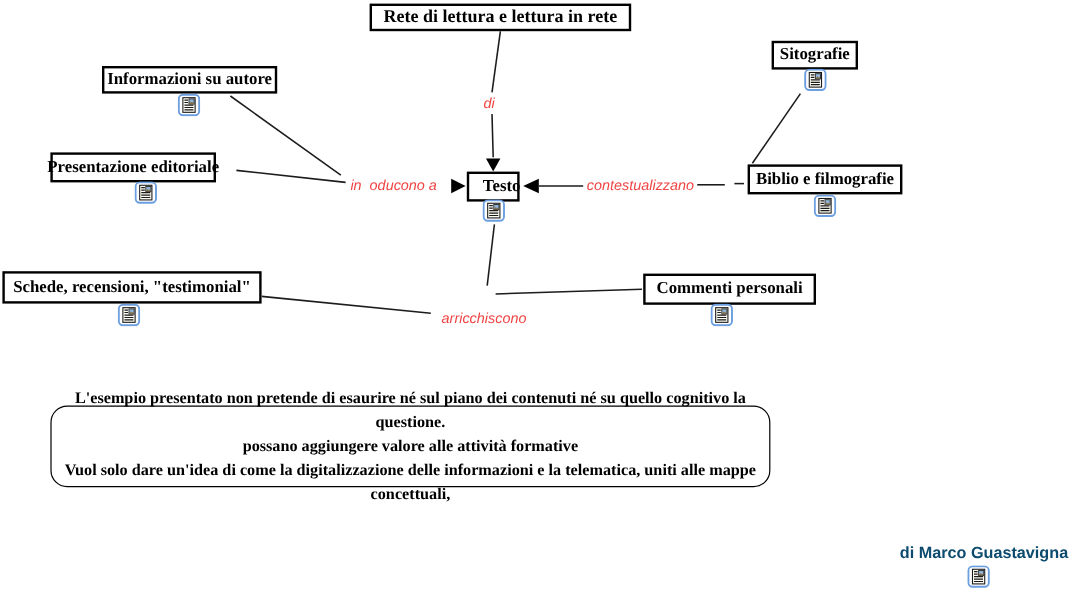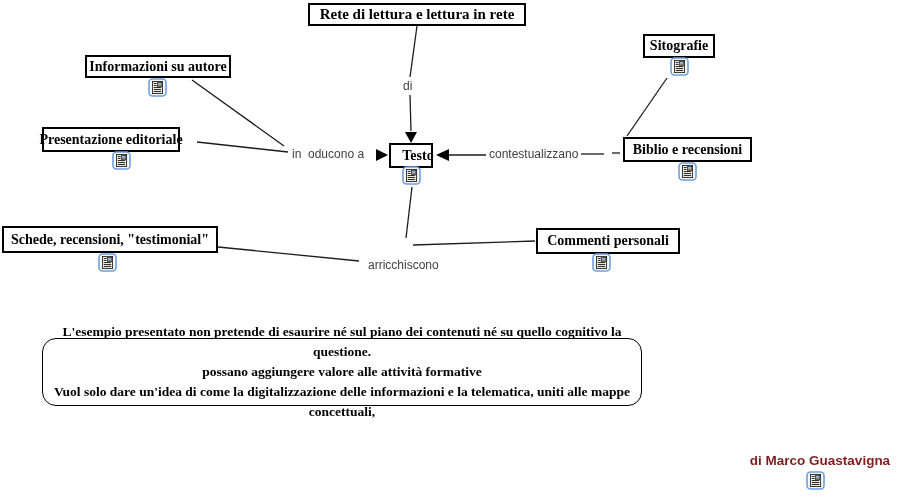--- a/index.html
+++ b/index.html
@@ -8,22 +8,23 @@
     font-family:"Liberation Sans",sans-serif;overflow:hidden;
   }
   .wires{position:absolute;left:0;top:0;width:902px;height:497px;pointer-events:none;}
   .concept{
     position:absolute;box-sizing:border-box;background:#fff;border:2px solid #000;
     font-family:"Liberation Serif","DejaVu Serif",serif;font-weight:bold;color:#000;
     font-size:15px;line-height:1.1;display:flex;align-items:center;justify-content:center;
     white-space:nowrap;padding:2px 6px;z-index:2;
   }
   .phrase{
-    position:absolute;font-size:12px;color:#404040;white-space:pre;z-index:2;
+    position:absolute;font-size:12px;color:#ef4444;white-space:pre;z-index:2;
     font-family:"Liberation Sans",sans-serif;
+    font-style:italic;
   }
   .res{position:absolute;width:19px;height:19px;z-index:3;}
   .note{
     position:absolute;left:42px;top:338px;width:600px;height:68px;box-sizing:border-box;
     border:1.5px solid #000;border-radius:14px;background:#fff;
     display:flex;flex-direction:column;align-items:center;justify-content:center;
     font-family:"Liberation Serif","DejaVu Serif",serif;font-weight:bold;color:#000;
     font-size:13.5px;line-height:20px;text-align:center;z-index:2;
   }
   .credit{
@@ -83,21 +84,21 @@
   <div class="concept" style="left:85px;top:55px;width:146px;height:23px;font-size:14px;">Informazioni su autore</div>
 
   <div class="concept" style="left:308px;top:3px;width:218px;height:23px;">Rete di lettura e lettura in rete</div>
 
   <div class="concept" style="left:42px;top:127px;width:138px;height:25px;font-size:14px;">Presentazione editoriale</div>
 
   <div class="concept" style="left:389px;top:143px;width:44px;height:25px;font-size:14px;padding-left:20px;">Testo</div>
 
   <div class="concept" style="left:643px;top:34px;width:72px;height:24px;font-size:14px;">Sitografie</div>
 
-  <div class="concept" style="left:623px;top:137px;width:129px;height:25px;font-size:14px;">Biblio e recensioni</div>
+  <div class="concept" style="left:623px;top:137px;width:129px;height:25px;font-size:14px;">Biblio e filmografie</div>
 
   <div class="concept" style="left:2px;top:226px;width:216px;height:27px;font-size:14px;">Schede, recensioni, "testimonial"</div>
 
   <div class="concept" style="left:536px;top:228px;width:144px;height:26px;font-size:14px;">Commenti personali</div>
 
   <svg class="res" style="left:148px;top:78px;" viewBox="0 0 19 19">
       <use href="#res-icon"></use>
     </svg>
   <svg class="res" style="left:112px;top:151px;" viewBox="0 0 19 19">
       <use href="#res-icon"></use>
@@ -128,15 +129,15 @@
   <span class="phrase" style="left:489px;top:147px;text-align:center;">contestualizzano</span>
 
   <span class="phrase" style="left:368px;top:258px;">arricchiscono</span>
 
   <div class="note">
     <div>L'esempio presentato non pretende di esaurire né sul piano dei contenuti né su quello cognitivo la questione.</div>
     <div>possano aggiungere valore alle attività formative</div>
     <div>Vuol solo dare un'idea di come la digitalizzazione delle informazioni e la telematica, uniti alle mappe concettuali,</div>
   </div>
 
-  <div class="credit" style="color: #7f1d1d;">di Marco Guastavigna</div>
+  <div class="credit" style="color: #0c4a6e;">di Marco Guastavigna</div>
 
 </div>
 
 </body></html>

